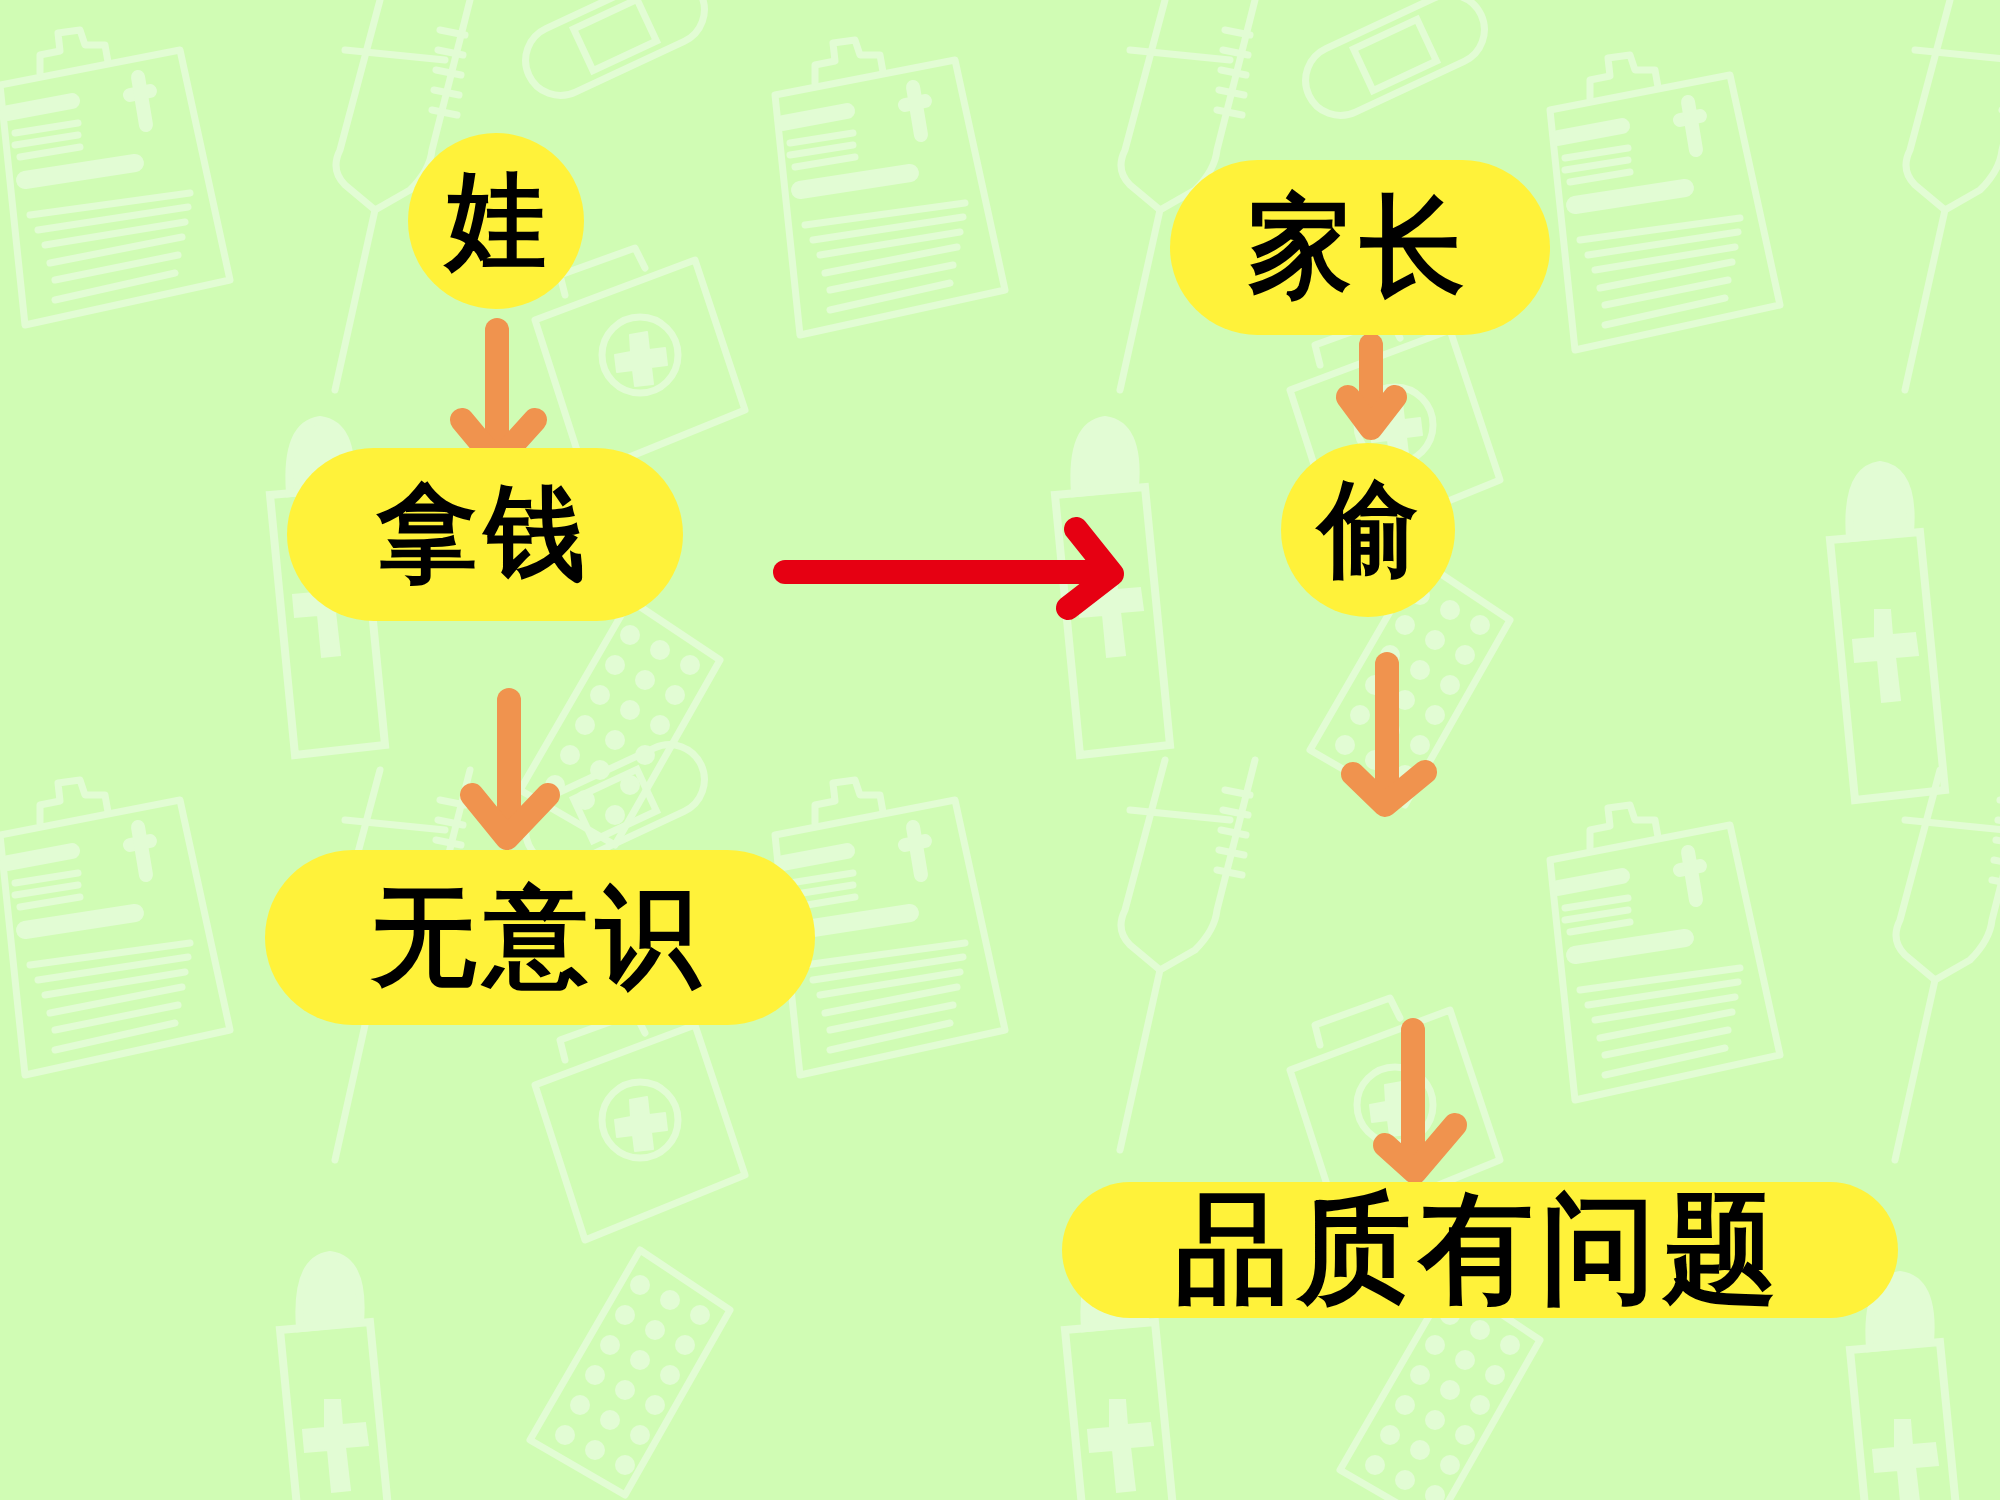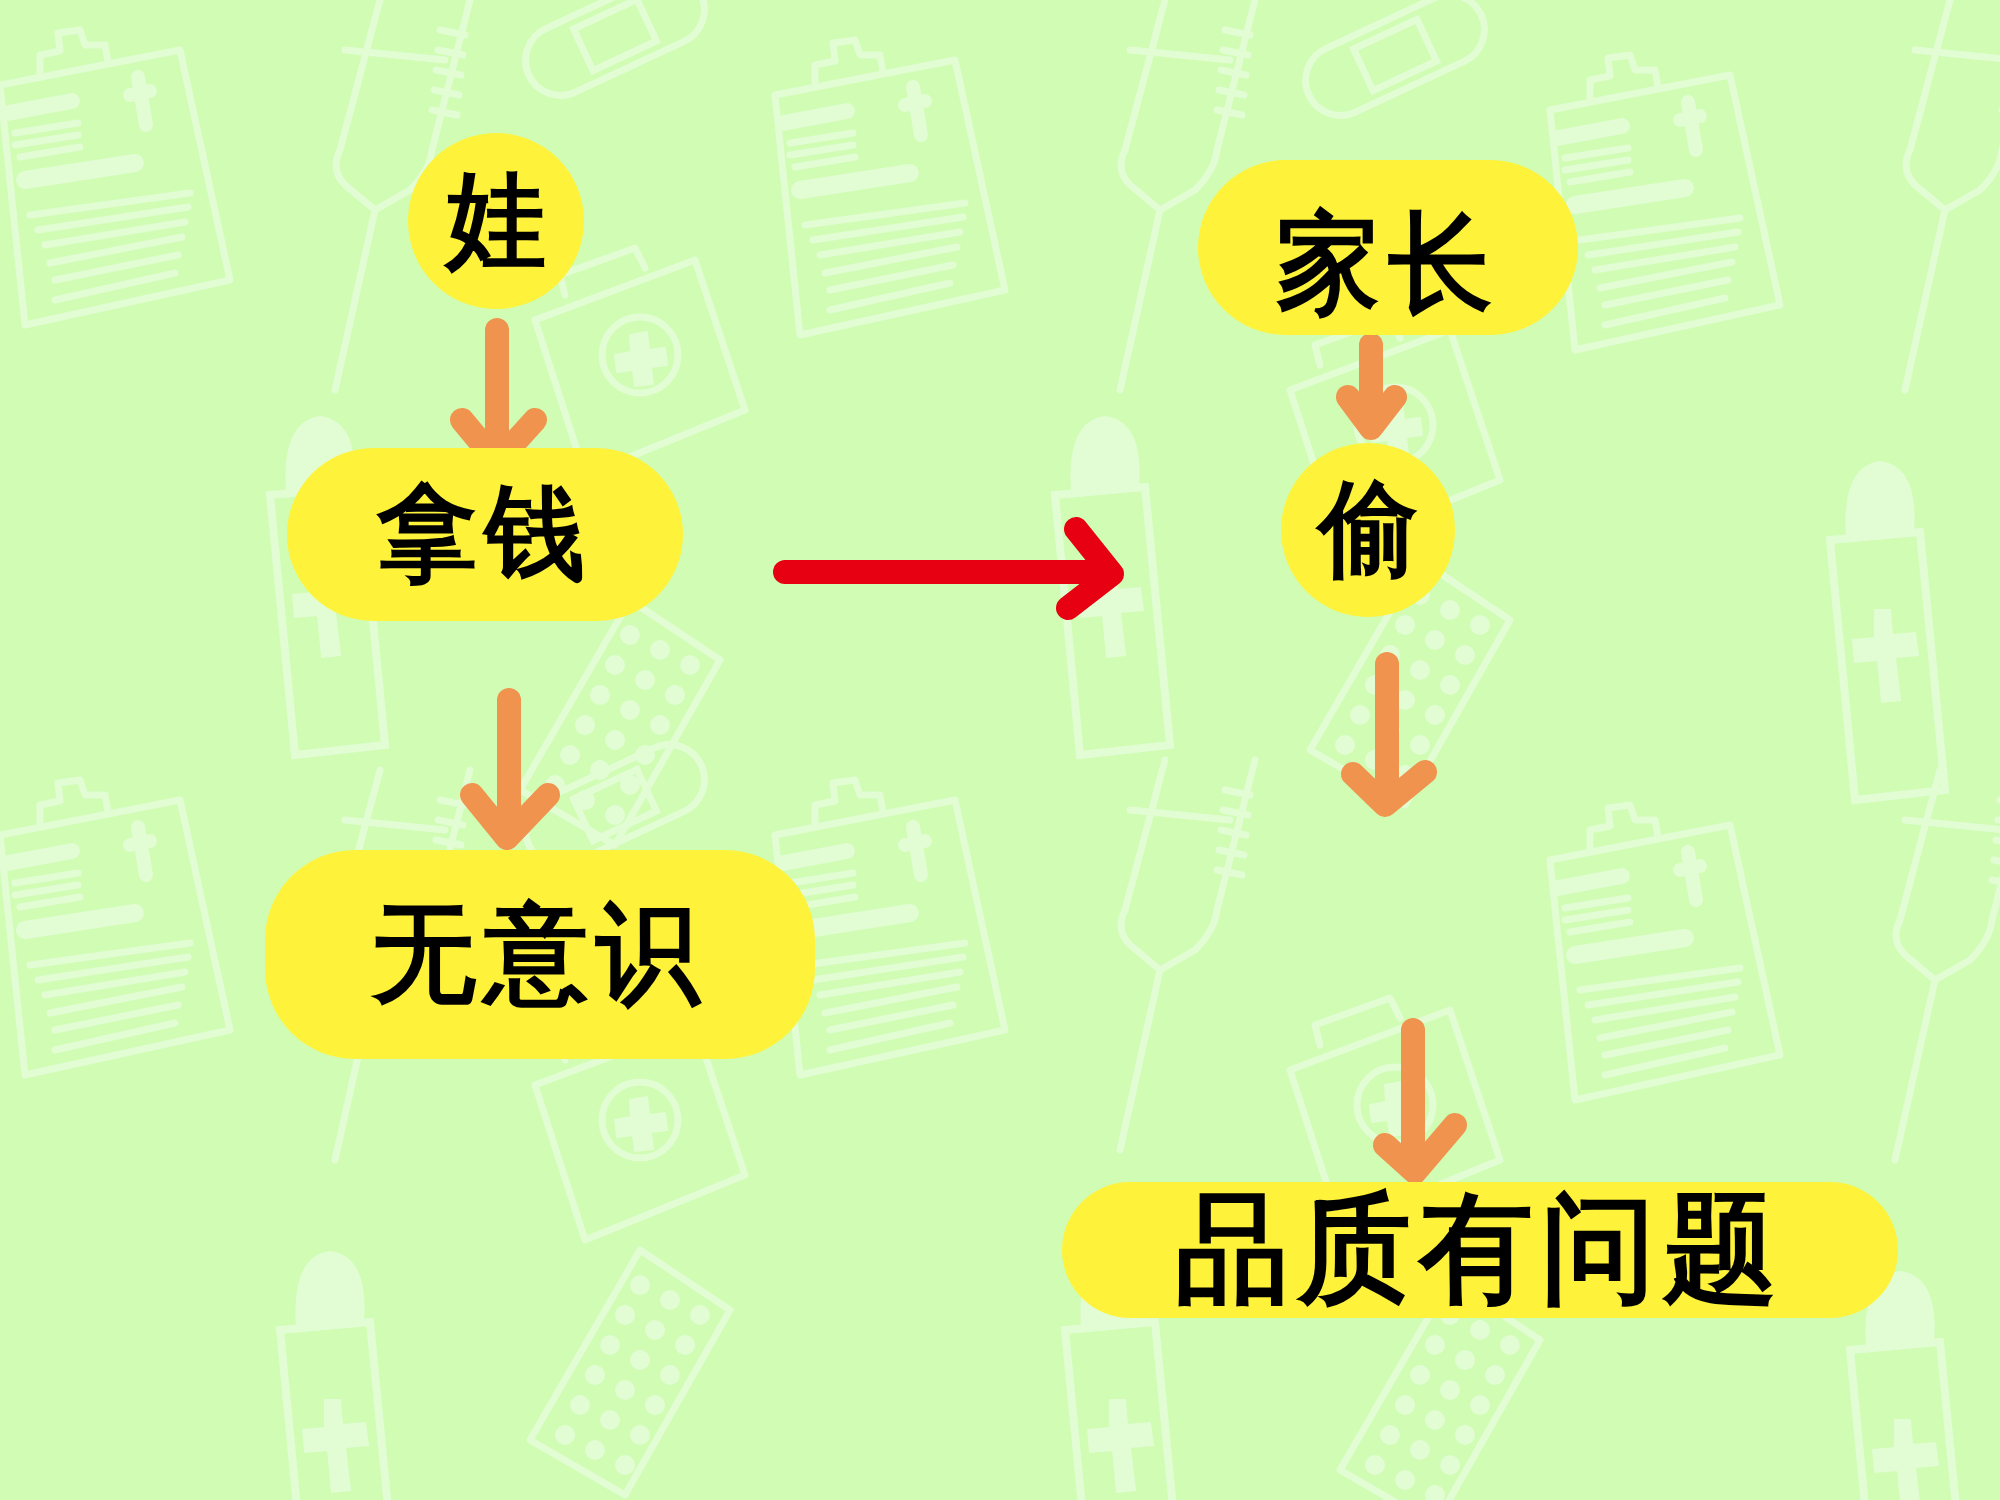--- a/index.html
+++ b/index.html
@@ -216,25 +216,25 @@
   </svg>
 
   <div class="node circle" style="left:408px; top:133px; width:176px; height:176px; font-size:100px; letter-spacing:0;">
     <span>娃</span>
   </div>
 
   <div class="node pill" style="left:287px; top:448px; width:396px; height:173px; font-size:100px;">
     <span>拿钱</span>
   </div>
 
-  <div class="node pill" style="left:265px; top:850px; width:550px; height:209px; font-size:104px;align-items:center;">
+  <div class="node pill" style="left:265px; top:850px; width:550px; height:175px; font-size:104px;align-items:center;">
     <span>无意识</span>
   </div>
 
-  <div class="node pill" style="left:1198px; top:160px; width:380px; height:175px; font-size:104px;align-items:flex-end;">
+  <div class="node pill" style="left:1170px; top:160px; width:380px; height:175px; font-size:104px;">
     <span>家长</span>
   </div>
 
   <div class="node circle" style="left:1281px; top:443px; width:174px; height:174px; font-size:100px; letter-spacing:0;">
     <span>偷</span>
   </div>
 
 
   <div class="node pill" style="left:1062px; top:1182px; width:836px; height:136px; font-size:114px;">
     <span>品质有问题</span>

